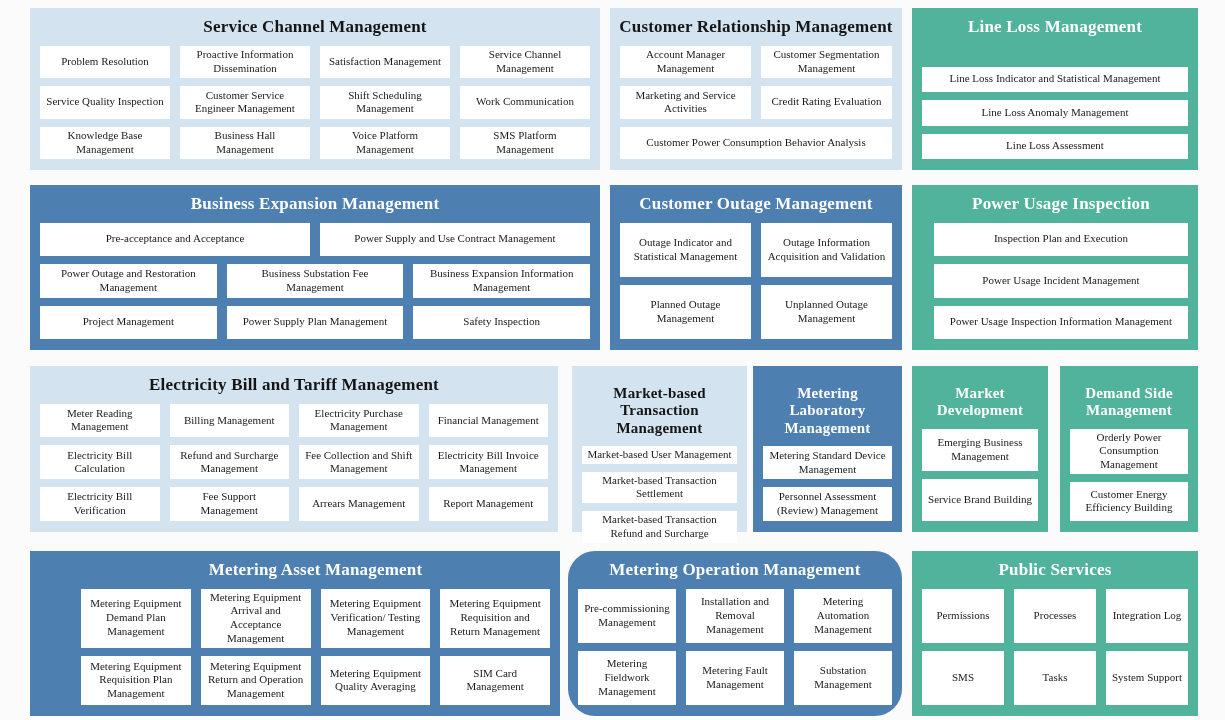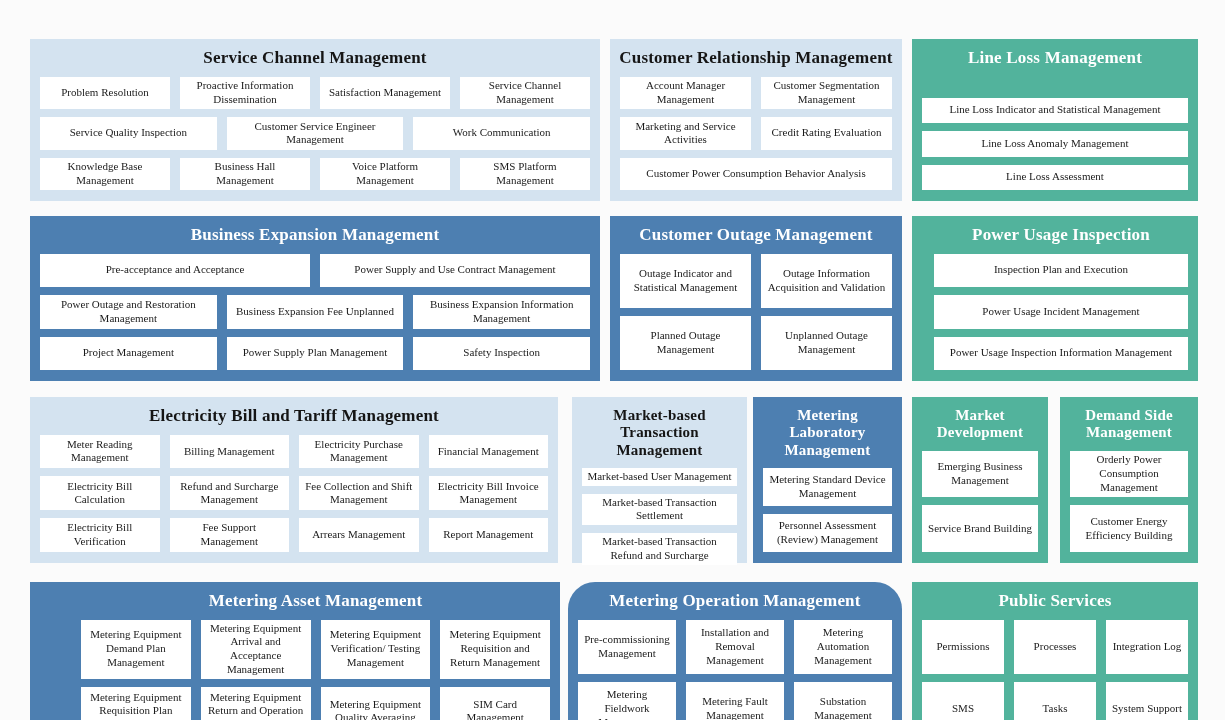--- a/index.html
+++ b/index.html
@@ -8,39 +8,38 @@
     background: #fbfbfb;
     width: 1225px;
     height: 720px;
     overflow: hidden;
     font-family: "Liberation Serif", "DejaVu Serif", serif;
   }
   .diagram {
     position: relative;
     width: 1225px;
     height: 528px;
-    margin-top: 31px;
   }
   .panel {
     position: absolute;
     box-sizing: border-box;
     display: flex;
     flex-direction: column;
   }
   .panel-title {
     text-align: center;
     font-weight: bold;
     font-size: 17px;
     line-height: 1.15;
     padding: 9px 6px 4px 6px;
     letter-spacing: 0.2px;
   }
   .small-title .panel-title {
     font-size: 15px;
-    padding-top: 10px;
+    padding-top: 19px;
   }
   .panel-body {
     flex: 1;
     display: flex;
     flex-direction: column;
     gap: 8px;
     padding: 5px 10px 11px 10px;
   }
   .mrow {
     flex: 1;
@@ -89,20 +88,23 @@
           </div>
         </div>
         <div class="mrow">
           <div class="box">
             <span>Service Quality Inspection</span>
           </div>
           <div class="box">
             <span>Customer Service Engineer Management</span>
           </div>
           <div class="box">
+            <span>Shift Scheduling Management</span>
+          </div>
+          <div class="box">
             <span>Work Communication</span>
           </div>
         </div>
         <div class="mrow">
           <div class="box">
             <span>Knowledge Base Management</span>
           </div>
           <div class="box">
             <span>Business Hall Management</span>
           </div>
@@ -170,21 +172,21 @@
           </div>
           <div class="box">
             <span>Power Supply and Use Contract Management</span>
           </div>
         </div>
         <div class="mrow">
           <div class="box">
             <span>Power Outage and Restoration Management</span>
           </div>
           <div class="box">
-            <span>Business Expansion Fee Unplanned</span>
+            <span>Business Substation Fee Management</span>
           </div>
           <div class="box">
             <span>Business Expansion Information Management</span>
           </div>
         </div>
         <div class="mrow">
           <div class="box">
             <span>Project Management</span>
           </div>
           <div class="box">

